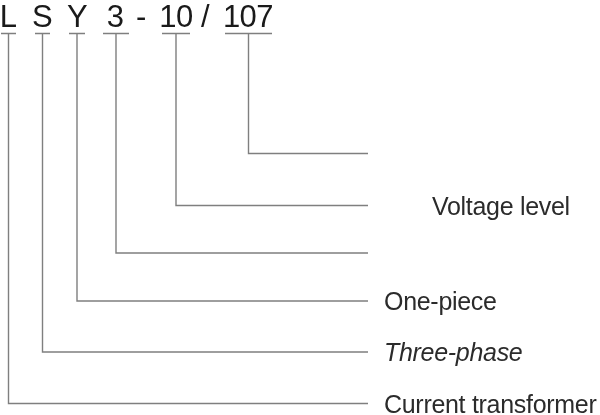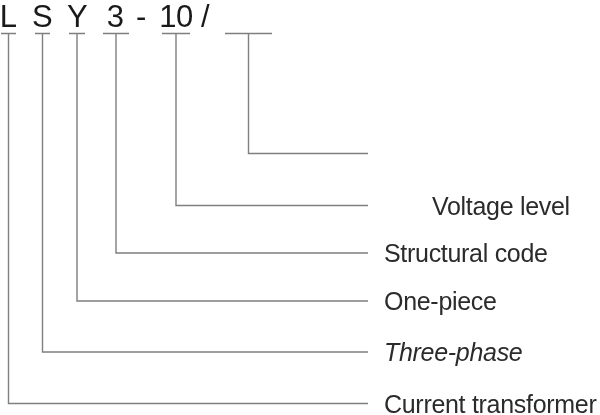--- a/index.html
+++ b/index.html
@@ -71,29 +71,29 @@
 
 <div class="stage">
 
   <span class="code-seg seg-0">L</span>
   <span class="code-seg seg-1">S</span>
   <span class="code-seg seg-2">Y</span>
   <span class="code-seg seg-3">3</span>
   <span class="code-seg seg-4">-</span>
   <span class="code-seg seg-5">10</span>
   <span class="code-seg seg-6">/</span>
+  <span class="code-seg seg-7">107</span>
 
   <svg class="connectors" viewBox="0 0 600 415" xmlns="http://www.w3.org/2000/svg">
     <path d="M1 33.5 H16 M8.5 33.5 V403.5 H368"></path>
     <path d="M35 33.5 H50 M42.5 33.5 V352 H368"></path>
     <path d="M69 33.5 H85 M77 33.5 V301 H368"></path>
     <path d="M103 33.5 H129 M116 33.5 V253 H368"></path>
     <path d="M162 33.5 H190 M176 33.5 V205.5 H368"></path>
     <path d="M225 33.5 H272 M248.5 33.5 V153.5 H368"></path>
   </svg>
 
   <span class="dg-label lbl-1">Voltage level</span>
-  <span class="dg-label lbl-2">Structural code</span>
   <span class="dg-label lbl-3">One-piece</span>
   <span class="dg-label lbl-4">Three-phase</span>
   <span class="dg-label lbl-5">Current transformer</span>
 
 </div>
 
 </body></html>

